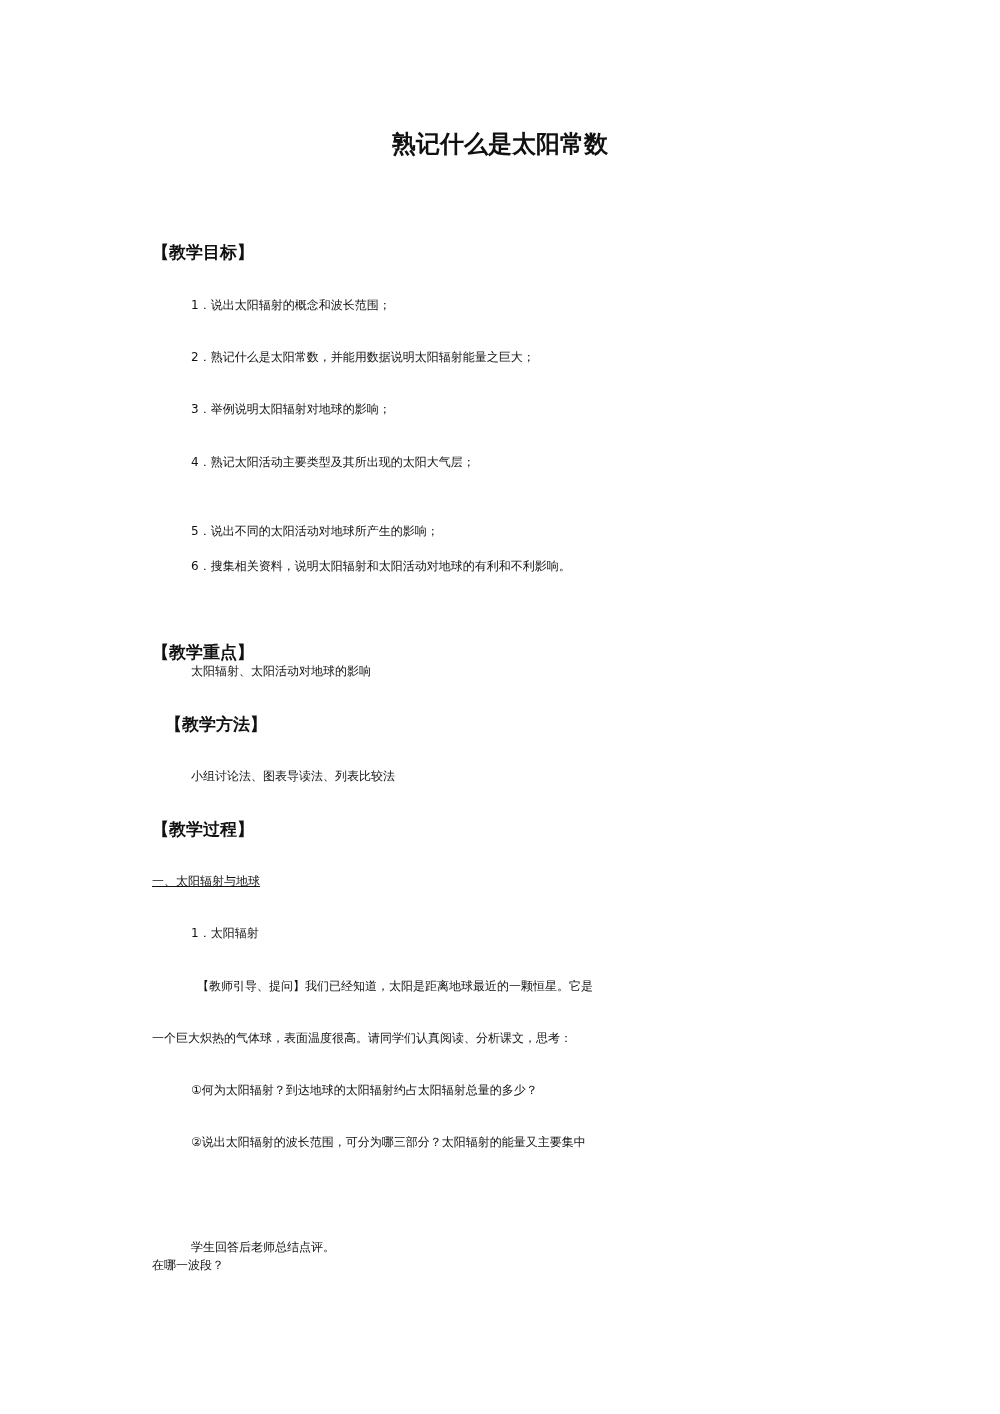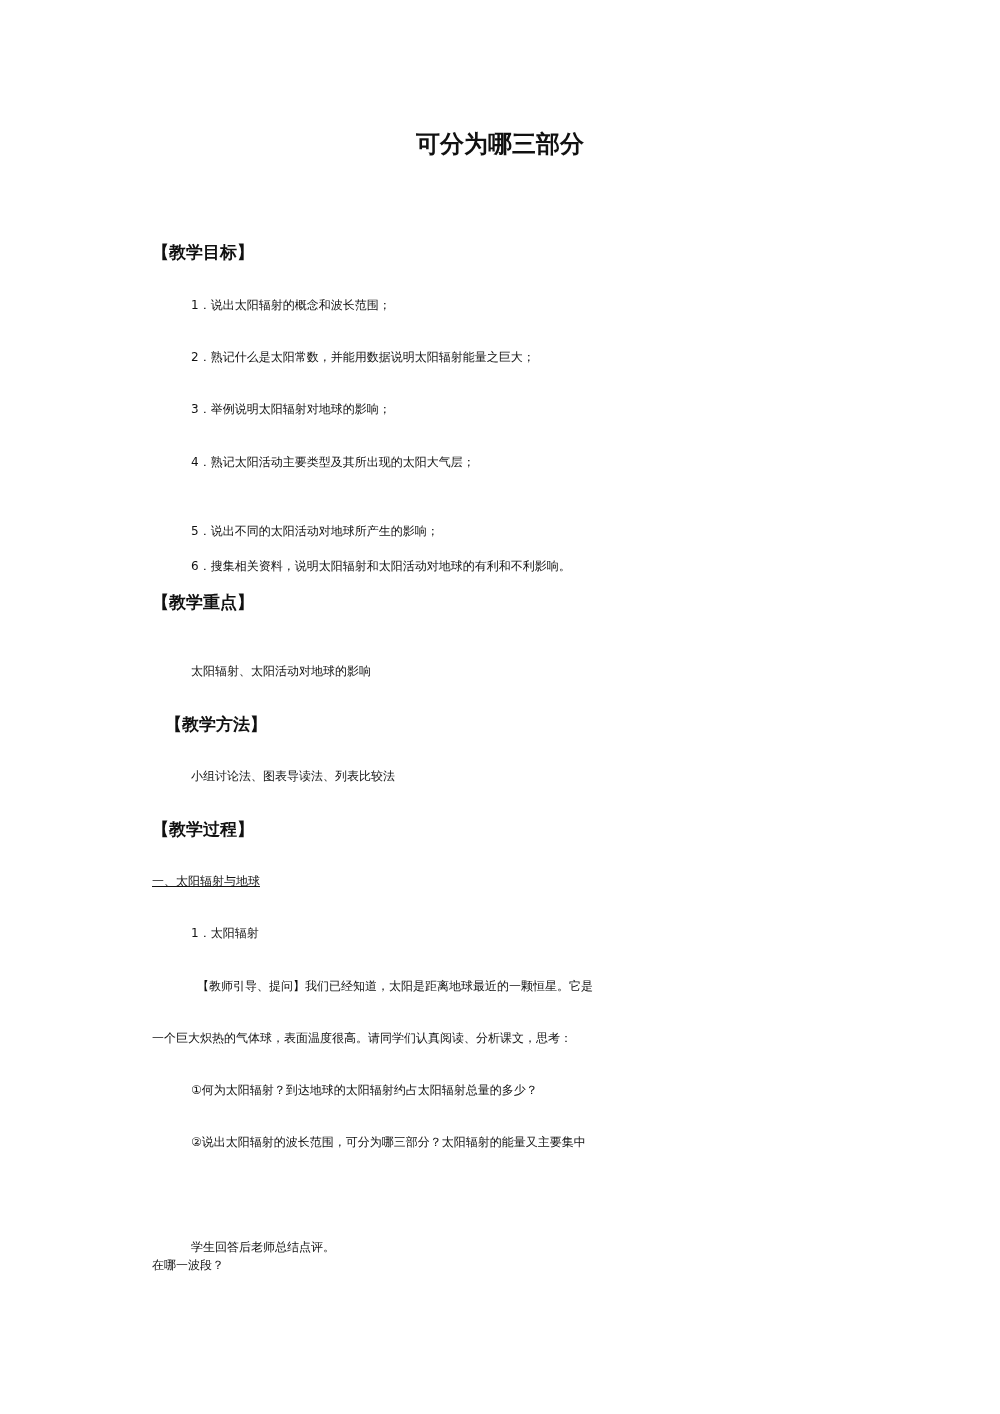--- a/index.html
+++ b/index.html
@@ -48,31 +48,31 @@
     }
     .indent1 { left: 191px; }
     .indent0 { left: 152px; }
     .indent2 { left: 197px; }
   </style>
 </head>
 <body>
 
 <div class="page">
 
-  <div class="title">可分为哪三部分</div>
+  <div class="title">熟记什么是太阳常数</div>
 
   <div class="heading" style="top:238px;">【教学目标】</div>
   <div class="line indent1" style="top:292px;">1．说出太阳辐射的概念和波长范围；</div>
   <div class="line indent1" style="top:344px;">2．熟记什么是太阳常数，并能用数据说明太阳辐射能量之巨大；</div>
   <div class="line indent1" style="top:396px;">3．举例说明太阳辐射对地球的影响；</div>
   <div class="line indent1" style="top:449px;">4．熟记太阳活动主要类型及其所出现的太阳大气层；</div>
   <div class="line indent1" style="top:518px;">5．说出不同的太阳活动对地球所产生的影响；</div>
   <div class="line indent1" style="top:553px;">6．搜集相关资料，说明太阳辐射和太阳活动对地球的有利和不利影响。</div>
 
-  <div class="heading" style="top:588px;">【教学重点】</div>
+  <div class="heading" style="top:638px;">【教学重点】</div>
   <div class="line indent1" style="top:658px;">太阳辐射、太阳活动对地球的影响</div>
 
   <div class="heading" style="top:710px;margin-left:13px;">【教学方法】</div>
   <div class="line indent1" style="top:763px;">小组讨论法、图表导读法、列表比较法</div>
 
   <div class="heading" style="top:815px;">【教学过程】</div>
   <div class="line indent0" style="top:868px;text-decoration:underline;">一、太阳辐射与地球</div>
   <div class="line indent1" style="top:920px;">1．太阳辐射</div>
   <div class="line indent0" style="top:1025px;">一个巨大炽热的气体球，表面温度很高。请同学们认真阅读、分析课文，思考：</div>
   <div class="line indent2" style="top:973px;">【教师引导、提问】我们已经知道，太阳是距离地球最近的一颗恒星。它是</div>

